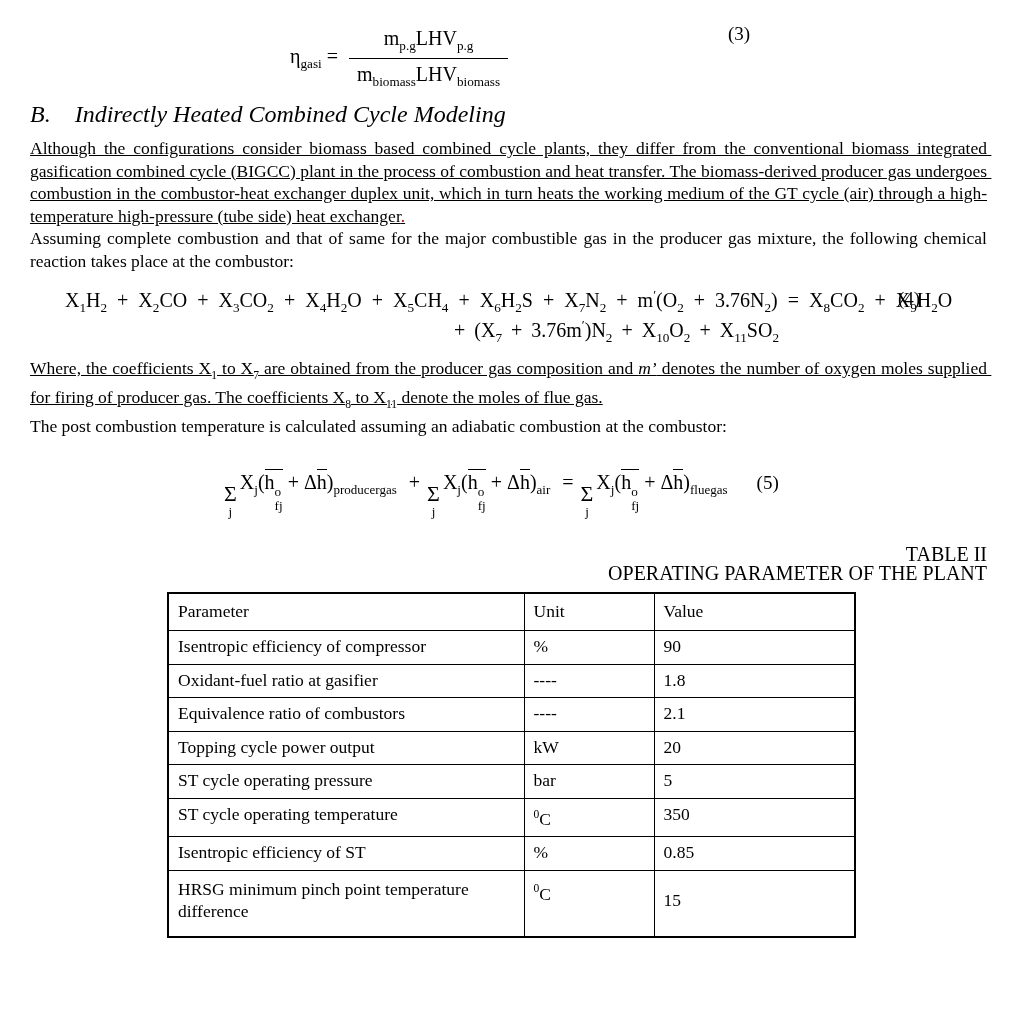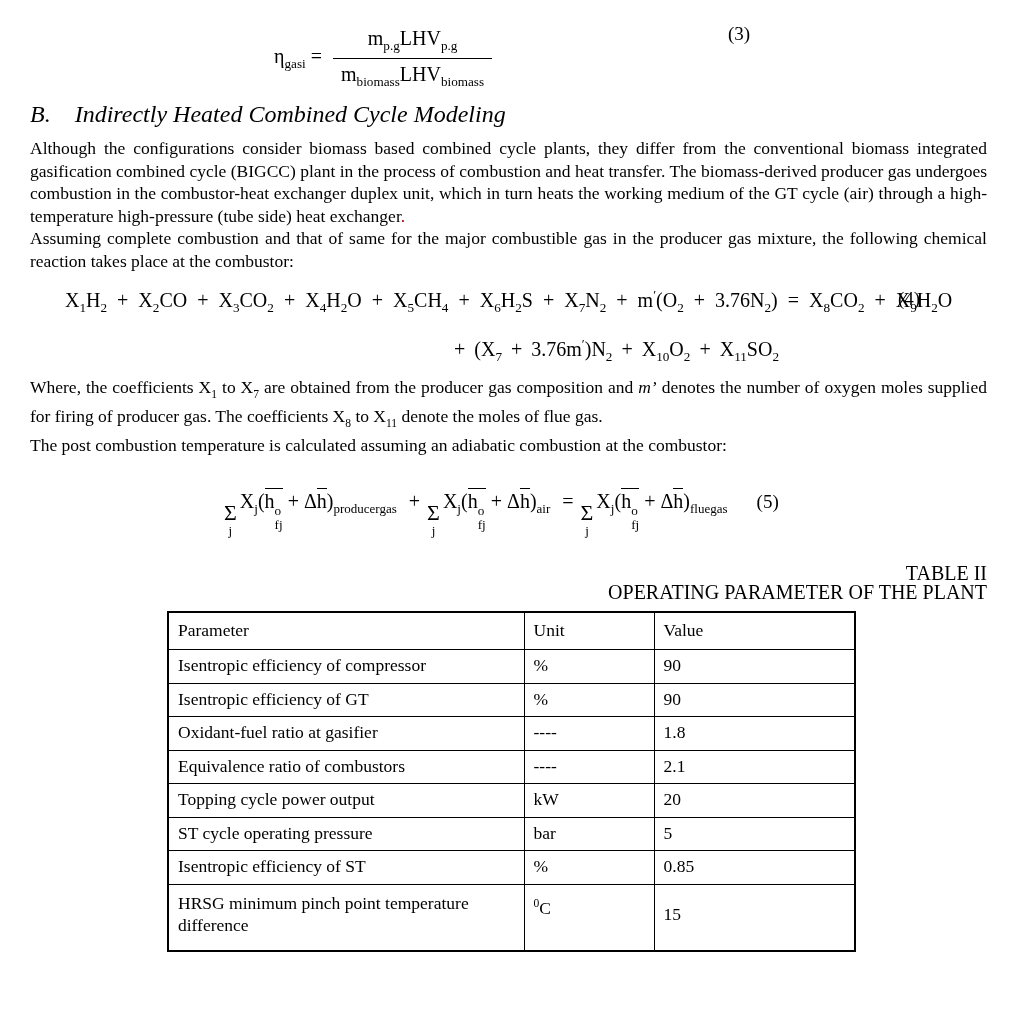--- a/index.html
+++ b/index.html
@@ -20,34 +20,34 @@
   sup{font-size:66%;}
   .it{font-style:italic;}
   .red{color:#a80000;}
   .para{text-align:justify;}
 
   
   .eq{font-size:20px;line-height:1.25;position:relative;}
   .eqnum{position:absolute;top:0;font-size:19px;}
 
   .eq3-row{margin-top:4px;height:80px;}
-  .eq3-body{position:absolute;left:244px;top:14px;}
+  .eq3-body{position:absolute;left:260px;top:14px;}
   .frac{display:inline-block;text-align:center;vertical-align:middle;margin-left:6px;}
   .frac .num{display:block;padding:0 8px 3px 8px;border-bottom:1.5px solid #000;}
   .frac .den{display:block;padding:3px 8px 0 8px;}
 
   .section-heading{margin:10px 0 0 0;font-size:24px;font-weight:normal;font-style:italic;line-height:24px;}
   .section-heading .lbl-gap{margin-right:24px;}
 
-  .para-block{margin-top:11px;}
+  .para-block{margin-top:11px;text-decoration:underline;}
 
   .eq4{margin-top:15px;}
   .eq4 .l1{margin-left:35px;word-spacing:5px;}
   .eq4 .eqnum{left:868px;}
-  .eq4 .l2{margin-left:424px;margin-top:20px;word-spacing:4px;}
+  .eq4 .l2{margin-left:424px;margin-top:1px;word-spacing:4px;}
 
   .eq5{margin-top:31px;margin-left:180px;height:56px;}
   .g5 .op{margin:0 7px;}
   .glbl{font-size:13px;}
   .sig{display:inline-flex;flex-direction:column;align-items:center;vertical-align:-12px;line-height:1;margin-right:3px;}
   .sig .s{font-size:22px;}
   .sig .j{font-size:13px;margin-top:0px;}
   .ovl{display:inline-block;border-top:1.3px solid #000;padding-top:1px;line-height:1.1;}
   .ss{display:inline-flex;flex-direction:column;align-items:flex-start;vertical-align:-7px;line-height:1;font-size:66%;}
   .ss .u,.ss .d{font-size:100%;line-height:1.05;}
@@ -139,45 +139,45 @@
         <th>Value</th>
       </tr>
     </thead>
     <tbody>
       <tr>
           <td>Isentropic efficiency of compressor</td>
           <td class="tok"><span>%</span></td>
           <td>90</td>
         </tr>
       <tr>
-          <td>Isentropic efficiency of GT</td>
-          <td class="tok"><span>%</span></td>
-          <td>90</td>
-        </tr>
-      <tr>
           <td>Oxidant-fuel ratio at gasifier</td>
           <td class="tok"><span>----</span></td>
           <td>1.8</td>
         </tr>
       <tr>
           <td>Equivalence ratio of combustors</td>
           <td class="tok"><span>----</span></td>
           <td>2.1</td>
         </tr>
       <tr>
           <td>Topping cycle power output</td>
           <td class="tok"><span>kW</span></td>
           <td>20</td>
         </tr>
       <tr>
           <td>ST cycle operating pressure</td>
           <td class="tok"><span>bar</span></td>
           <td>5</td>
         </tr>
       <tr>
+          <td>ST cycle operating temperature</td>
+          <td class="tok"><span><sup>0</sup></span><span>C</span></td>
+          <td>350</td>
+        </tr>
+      <tr>
           <td>Isentropic efficiency of ST</td>
           <td class="tok"><span>%</span></td>
           <td>0.85</td>
         </tr>
       <tr class="tall">
           <td>HRSG minimum pinch point temperature difference</td>
           <td class="tok"><span><sup>0</sup></span><span>C</span></td>
           <td style="vertical-align:middle;">15</td>
         </tr>
     </tbody>

